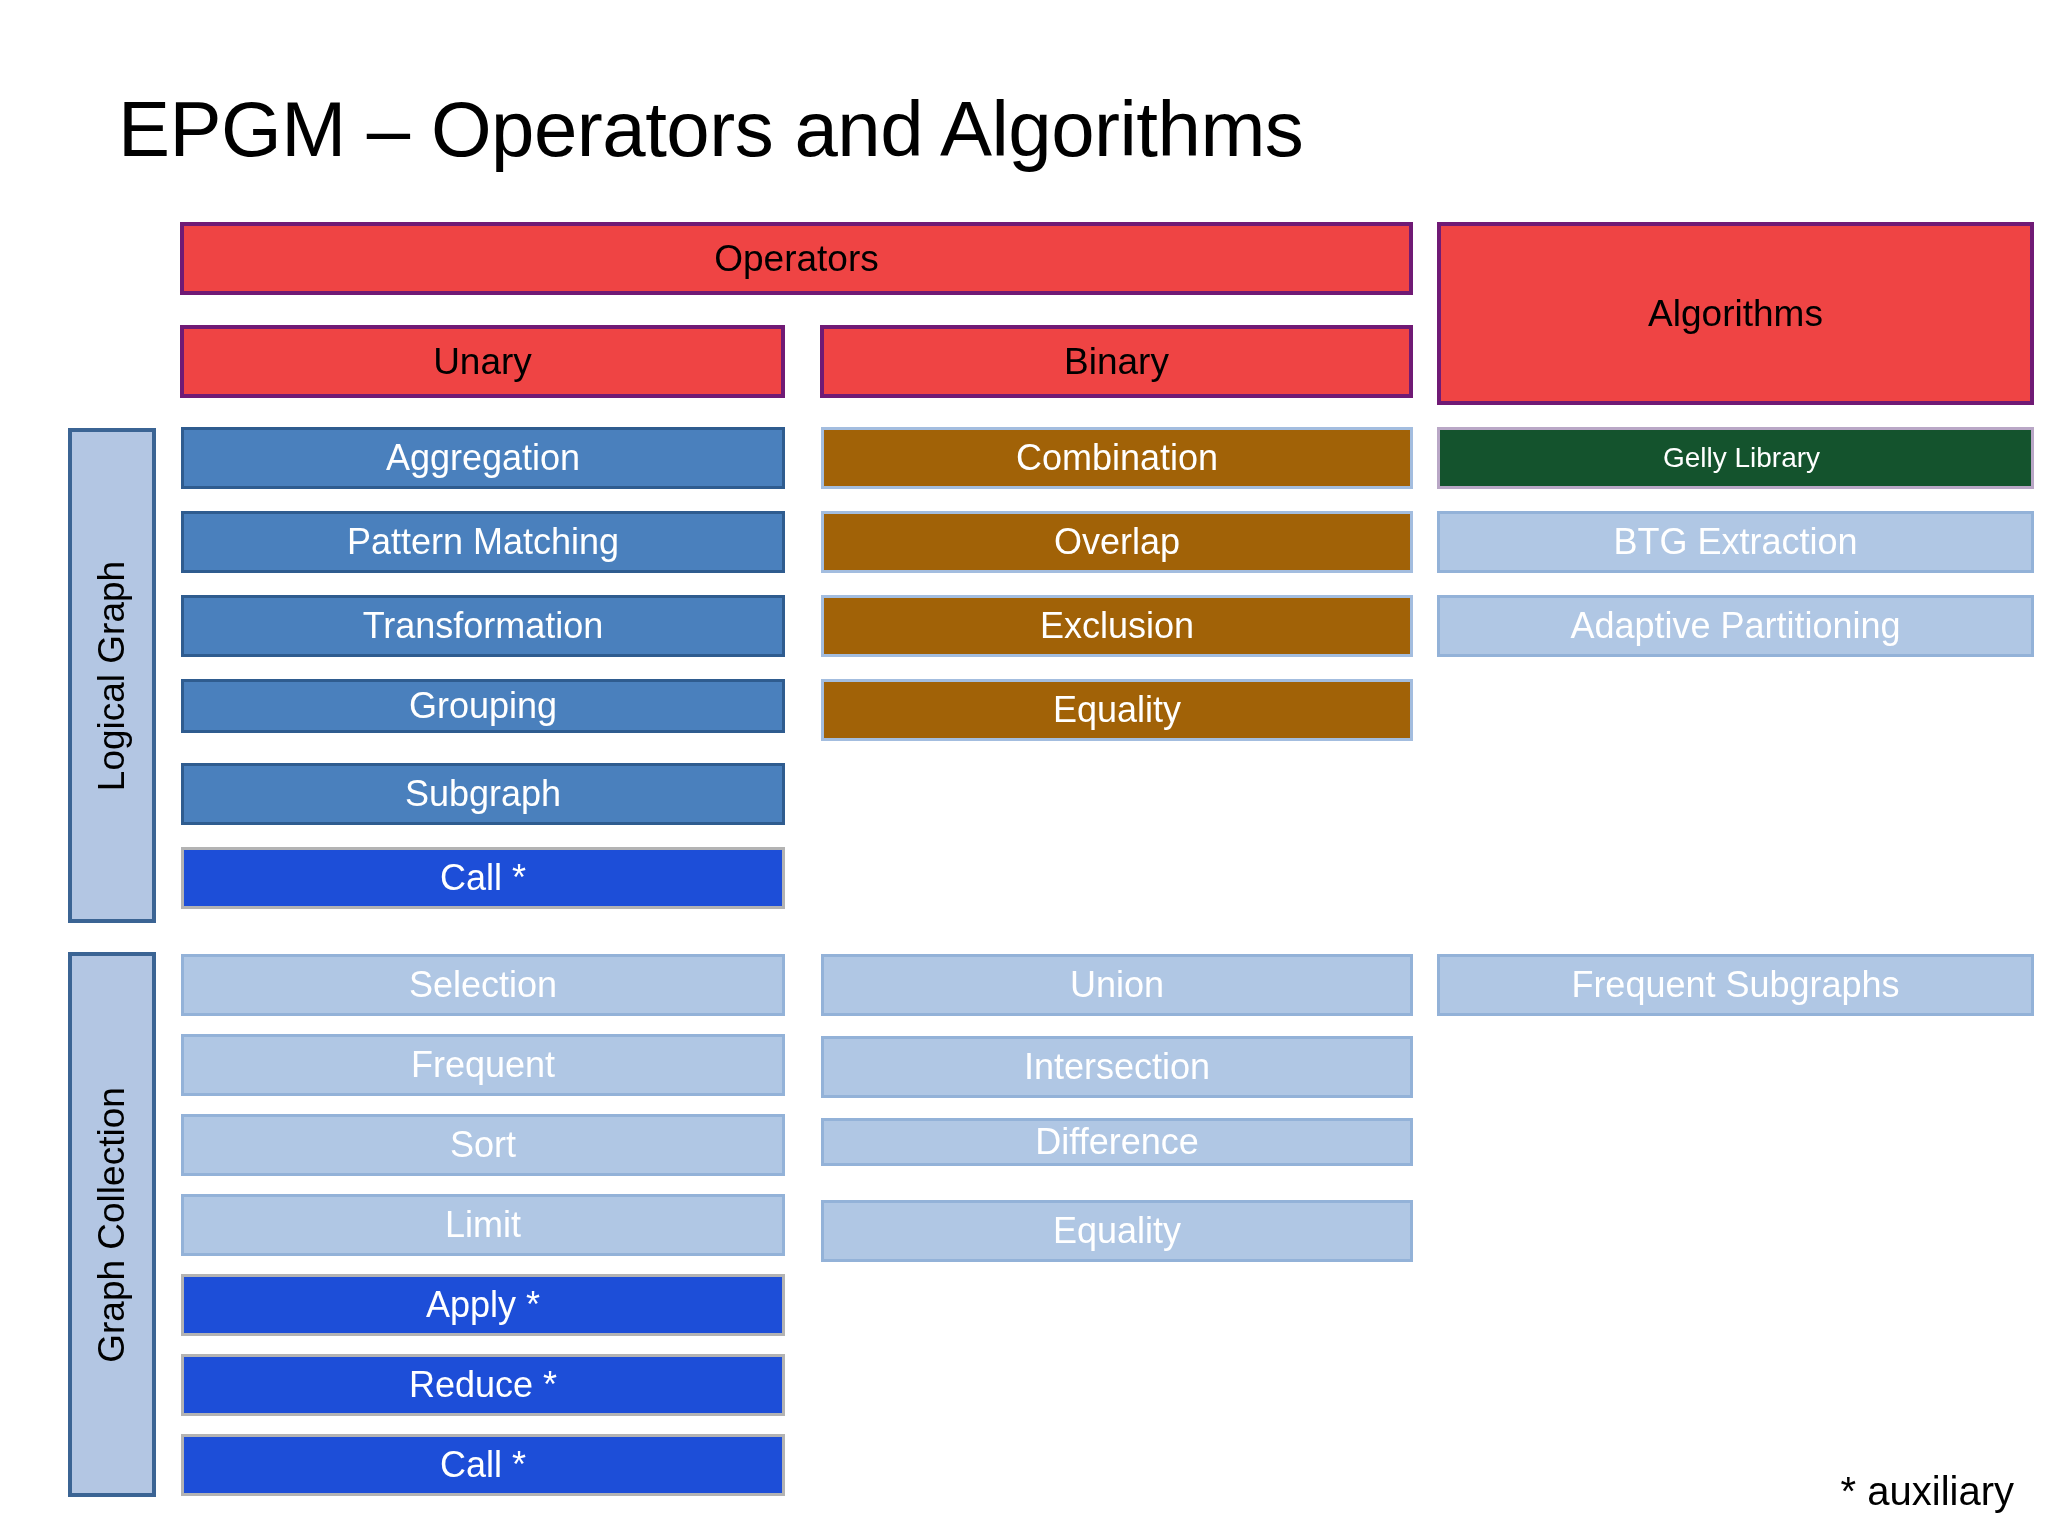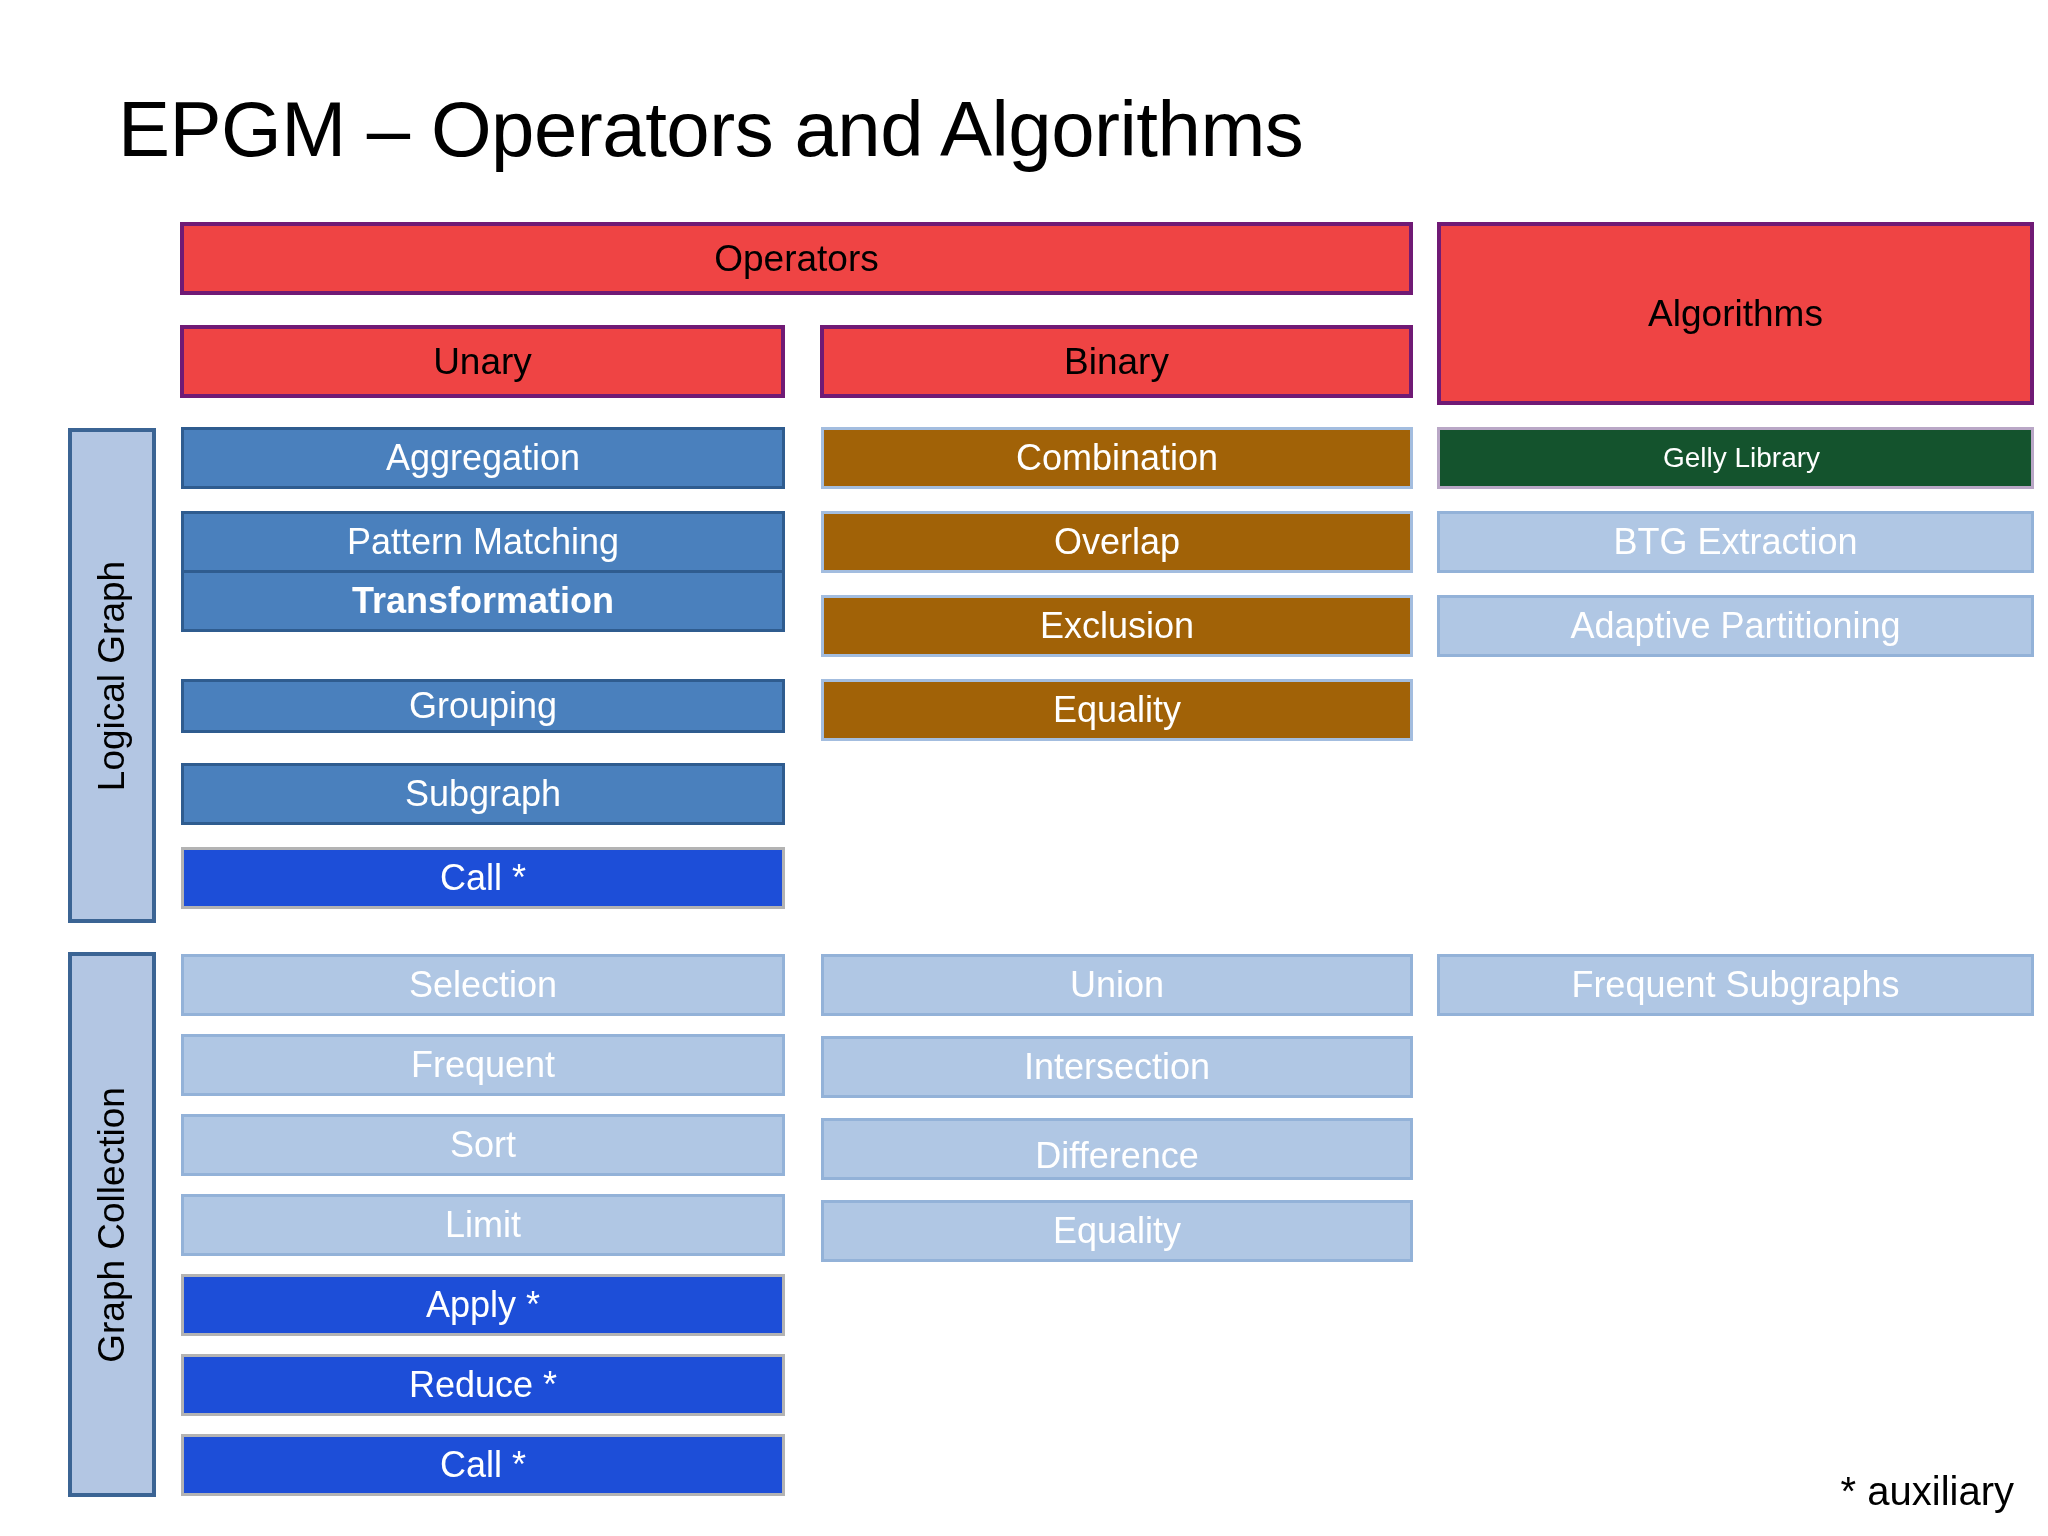--- a/index.html
+++ b/index.html
@@ -141,21 +141,21 @@
   <span>Graph Collection</span>
 </div>
 
 <div id="lg-unary">
     <div class="box chip-dark" style="left: 181px; width: 604px; height: 62px; top: 427px;">
       <span>Aggregation</span>
     </div>
     <div class="box chip-dark" style="left: 181px; width: 604px; height: 62px; top: 511px;">
       <span>Pattern Matching</span>
     </div>
-    <div class="box chip-dark" style="left: 181px; width: 604px; height: 62px; top: 570px; font-weight: bold;">
+    <div class="box chip-dark" style="left: 181px; width: 604px; height: 62px; top: 595px;">
       <span>Transformation</span>
     </div>
     <div class="box chip-dark" style="left: 181px; width: 604px; height: 54px; top: 679px;">
       <span>Grouping</span>
     </div>
     <div class="box chip-dark" style="left: 181px; width: 604px; height: 62px; top: 763px;">
       <span>Subgraph</span>
     </div>
     <div class="box chip-gray" style="left: 181px; width: 604px; height: 62px; top: 847px;">
       <span>Call *</span>
@@ -209,21 +209,21 @@
       <span>Call *</span>
     </div>
   </div>
 <div id="gc-binary">
     <div class="box chip-mid" style="left: 821px; width: 592px; height: 62px; top: 954px;">
       <span>Union</span>
     </div>
     <div class="box chip-mid" style="left: 821px; width: 592px; height: 62px; top: 1036px;">
       <span>Intersection</span>
     </div>
-    <div class="box chip-mid" style="left: 821px; width: 592px; height: 62px; top: 1118px; align-items: flex-end;">
+    <div class="box chip-mid" style="left: 821px; width: 592px; height: 48px; top: 1118px; align-items: flex-end;">
       <span>Difference</span>
     </div>
     <div class="box chip-mid" style="left: 821px; width: 592px; height: 62px; top: 1200px;">
       <span>Equality</span>
     </div>
   </div>
 <div id="gc-algo">
     <div class="box chip-mid" style="left: 1437px; width: 597px; height: 62px; top: 954px;">
       <span>Frequent Subgraphs</span>
     </div>

